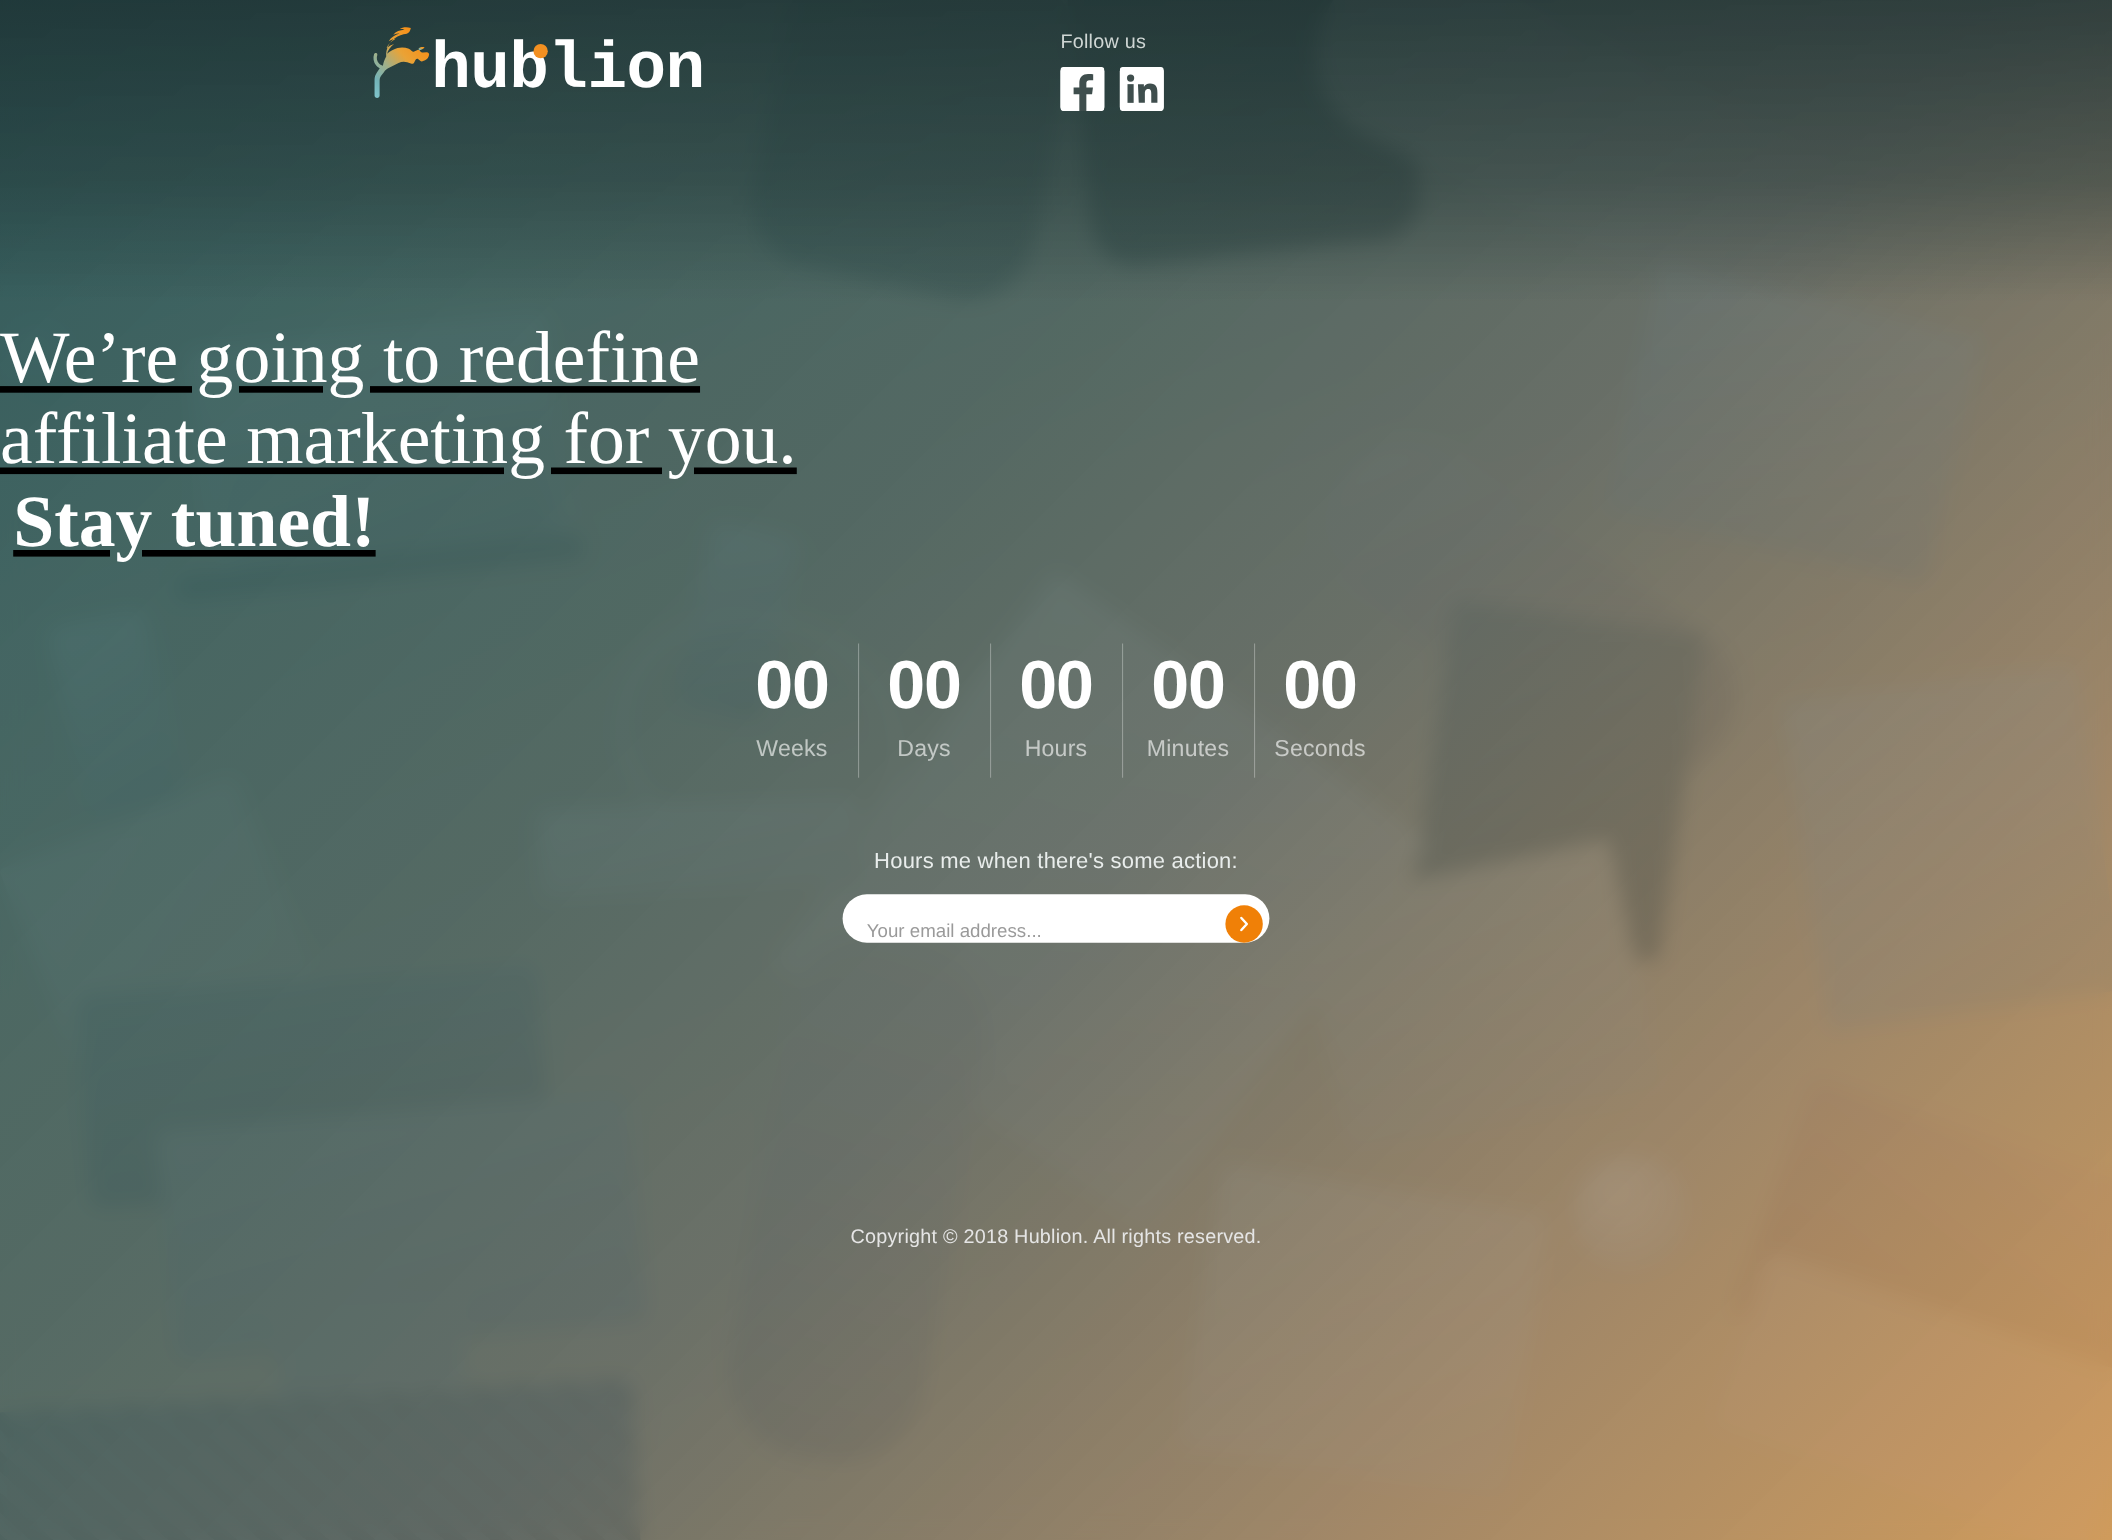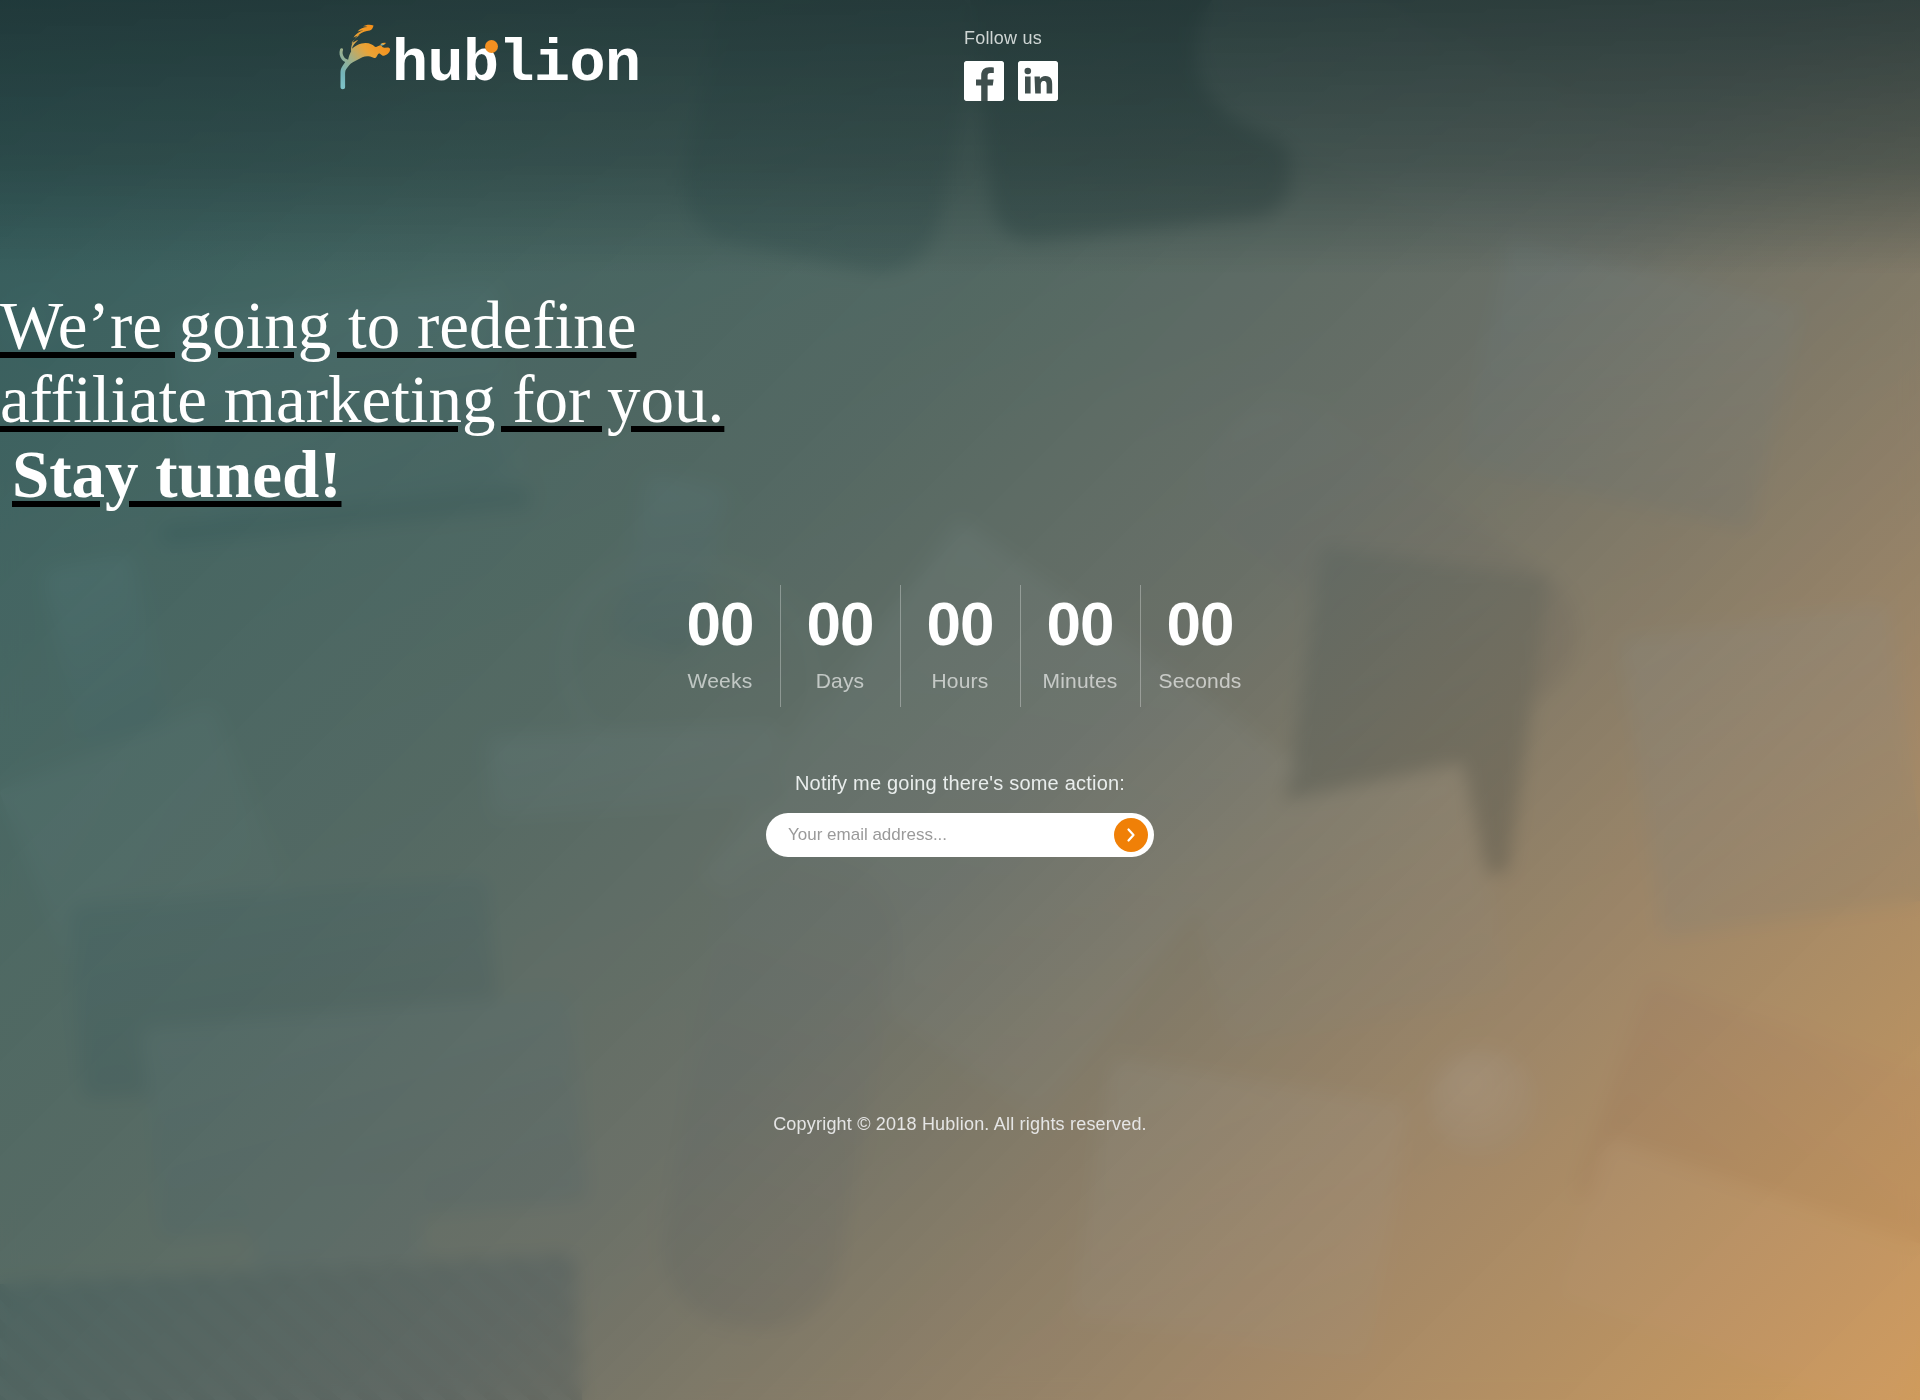--- a/index.html
+++ b/index.html
@@ -218,21 +218,21 @@
   
   .signup { position:absolute; left:0; right:0; top:772px; text-align:center; }
   .signup-label {
     font-size:20px; color:#e9edec; letter-spacing:.2px;
   }
   .signup-form {
     margin:18px auto 0;
     width:388px; height:44px;
     background:#ffffff;
     border-radius:22px;
-    display:flex; align-items:center;
+    display:flex; align-items:flex-end;
     padding:0 6px 0 22px;
     position:relative;
   }
   .signup-input {
     flex:1;
     border:none; outline:none;
     background:transparent;
     font-family:"Liberation Sans", sans-serif;
     font-size:17px;
     color:#555;
@@ -416,21 +416,21 @@
         <div class="cd-value">00</div>
         <div class="cd-label">Minutes</div>
       </div>
       <div class="cd-unit">
         <div class="cd-value">00</div>
         <div class="cd-label">Seconds</div>
       </div>
     </div>
 
     <div class="signup">
-      <div class="signup-label">Notify me going there's some action:</div>
+      <div class="signup-label">Hours me when there's some action:</div>
       <form class="signup-form">
         <input class="signup-input" type="text" placeholder="Your email address..." style="">
         <button class="signup-submit" type="submit">
           <svg viewBox="0 0 18 18">
             <path d="M6.5,3.5 L11.5,9 L6.5,14.5" fill="none" stroke="#ffffff" stroke-width="2.2" stroke-linecap="round" stroke-linejoin="round"></path>
           </svg>
         </button>
       </form>
     </div>
 

